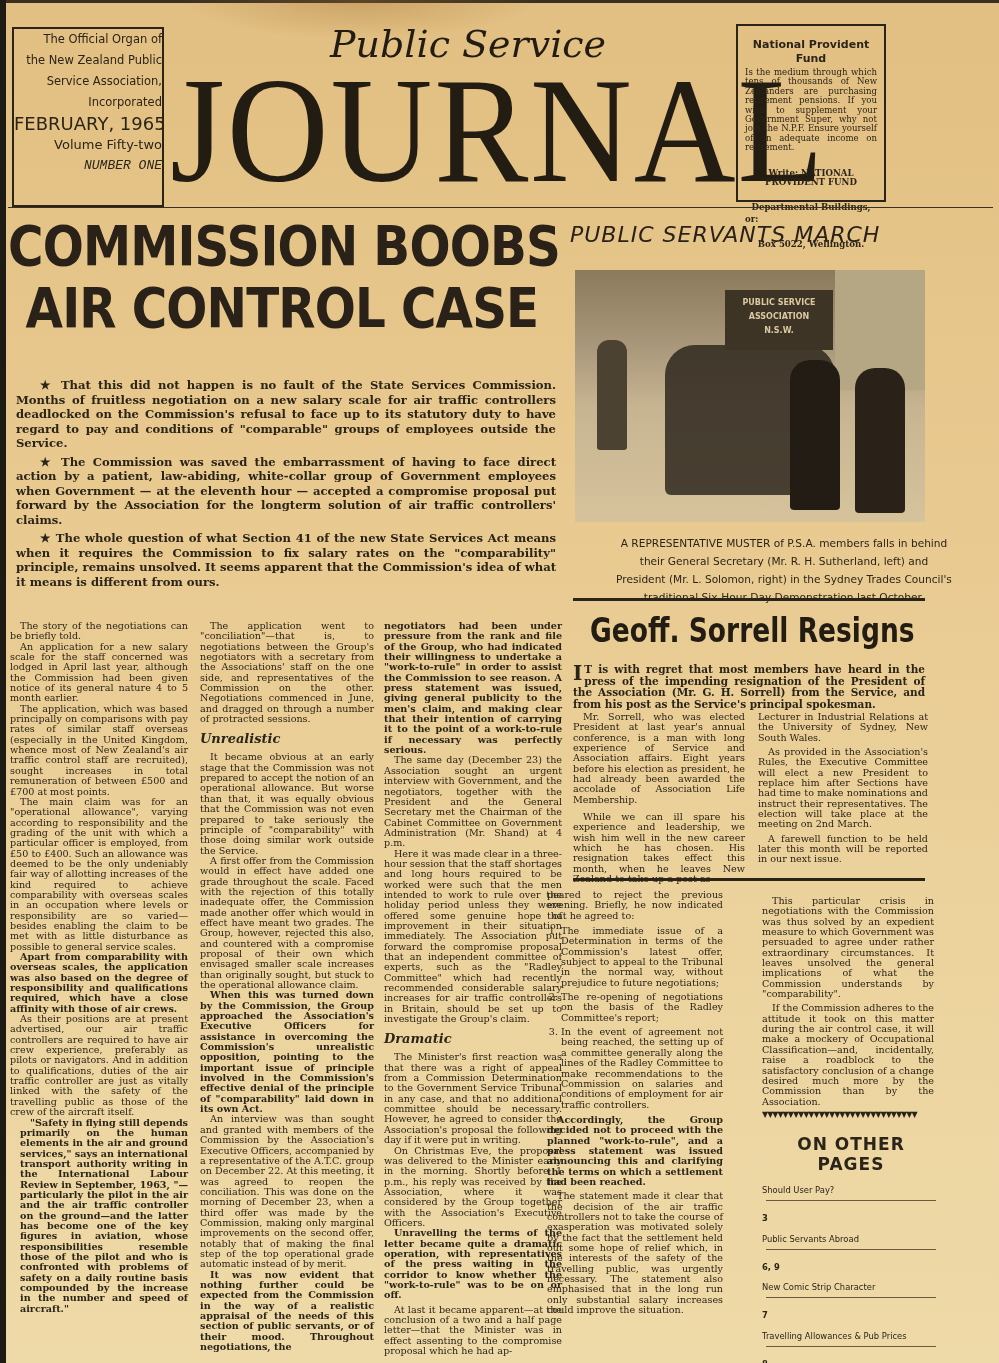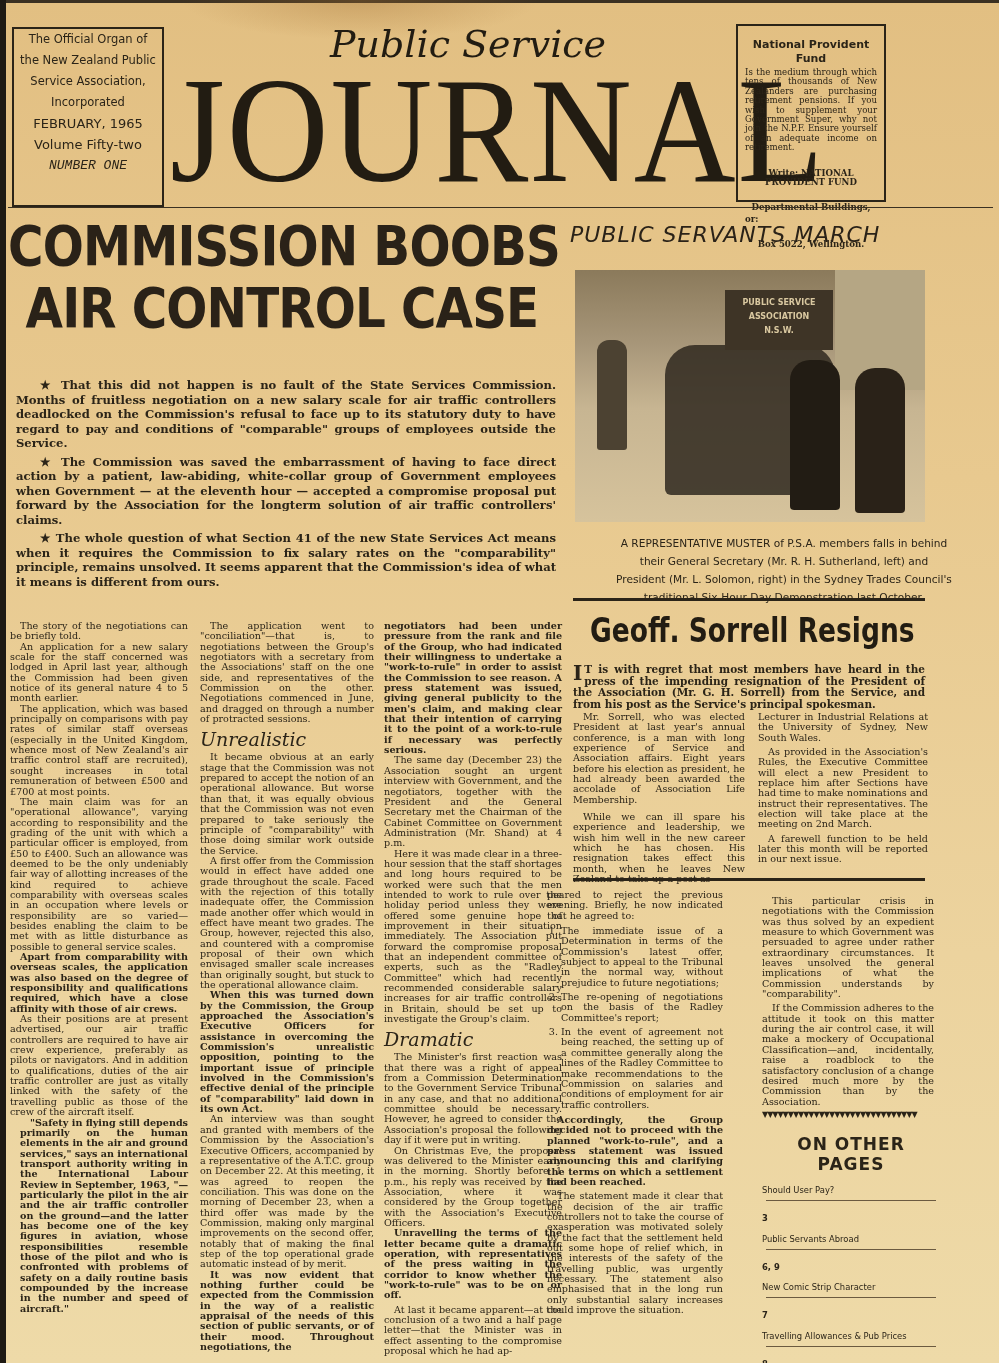--- a/index.html
+++ b/index.html
@@ -7,21 +7,21 @@
        font-family:"DejaVu Serif",serif;color:#2b2418;}
   .page{position:absolute;left:0;top:0;width:999px;height:1363px;
         background:linear-gradient(180deg,#e2bf82 0%,#e8c98f 35%,#ecd39e 70%,#eedaa8 100%);}
   .leftedge{position:absolute;left:0;top:0;width:6px;height:1363px;background:#1e1a14;}
   .stain{position:absolute;left:180px;top:0;width:360px;height:40px;
          background:radial-gradient(ellipse at 50% 0%,rgba(160,110,50,.35),rgba(0,0,0,0) 70%);}
   .topline{position:absolute;left:0;top:0;width:999px;height:3px;background:#3a3022;}
 
   
   .mast-left{position:absolute;left:12px;top:27px;width:148px;height:176px;border:2px solid #2b2418;
-             font-family:"DejaVu Sans",sans-serif;font-size:11.5px;text-align:center;line-height:21px;}
+             font-family:"DejaVu Sans",sans-serif;font-size:11.5px;text-align:right;line-height:21px;}
   .mast-left div{white-space:nowrap;}
   .mast-left .it{font-style:italic;font-family:Liberation Mono, monospace;}
   .ms-sub{position:absolute;left:330px;top:22px;font-family:"DejaVu Serif",serif;font-style:italic;
           font-size:38px;color:#221c12;}
   .ms-main{position:absolute;left:170px;top:60px;font-family:"Liberation Serif",serif;font-size:150px;
            letter-spacing:2px;line-height:140px;color:#221c12;transform:scaleX(.94);transform-origin:left;}
   .mast-rule{position:absolute;left:8px;top:207px;width:985px;height:1px;background:#3a3022;}
   .ad{position:absolute;left:736px;top:24px;width:150px;height:178px;border:2px solid #2b2418;padding:12px 7px;
       box-sizing:border-box;font-size:8.6px;line-height:9.4px;}
   .ad h3{margin:0;font-family:"DejaVu Sans",sans-serif;font-size:11px;text-align:center;line-height:14px;font-weight:bold;}
@@ -58,21 +58,21 @@
   .sintro{position:absolute;left:573px;top:664px;width:352px;font-family:"DejaVu Serif",serif;font-weight:bold;font-size:10.5px;
           line-height:11.6px;text-align:justify;}
   .sintro .cap{font-size:20px;float:left;line-height:18px;margin-right:2px;}
 
   
   .col{position:absolute;font-family:"DejaVu Serif",serif;font-size:9.6px;line-height:10.35px;text-align:justify;}
   .col p{margin:0;text-indent:10px;}
   .col p.gap{margin-top:4px;}
   .col .bold{font-weight:bold;}
   .col .quote{padding-left:10px;font-weight:bold;}
-  .col h4{margin:4px 0 2px 0;font-family:"DejaVu Serif",serif;font-style:italic;font-weight:normal;font-size:19px;line-height:22px;}
+  .col h4{margin:4px 0 2px 0;font-family:"DejaVu Serif",serif;font-style:italic;font-weight:bold;font-size:13px;line-height:22px;}
   .col ol{margin:5px 0;padding-left:14px;}
   .col ol li{margin-bottom:4px;}
 
   .toc{position:absolute;left:762px;top:1110px;width:178px;font-family:"DejaVu Sans",sans-serif;}
   .toc .tri{font-size:8px;letter-spacing:-1px;white-space:nowrap;overflow:hidden;height:10px;line-height:10px;}
   .toc h3{margin:14px 0 6px 0;font-size:17px;font-weight:bold;letter-spacing:1px;text-align:center;}
   .toc .row{display:flex;font-size:8.4px;line-height:20.3px;flex-direction:column;}
   .toc .row .t{white-space:nowrap;}
   .toc .row .d{flex:1;border-bottom:1px solid #6b5a40;margin:0 4px 7px 4px;}
   .toc .row .p{white-space:nowrap;font-weight:bold;}
@@ -83,21 +83,21 @@
 <div class="page">
   <div class="topline"></div>
   <div class="stain"></div>
   <div class="leftedge"></div>
 
   <div class="mast-left">
     <div>The Official Organ of</div>
     <div>the New Zealand Public</div>
     <div>Service Association,</div>
     <div>Incorporated</div>
-    <div style="font-size:13px">FEBRUARY, 1965</div>
+    <div style="font-size:18px">FEBRUARY, 1965</div>
     <div style="font-size:13px">Volume Fifty-two</div>
     <div class="it" style="font-size:13px">NUMBER ONE</div>
   </div>
   <div class="ms-sub">Public Service</div>
   <div class="ms-main">JOURNAL</div>
 
   <div class="ad">
     <h3>National Provident Fund</h3>
     <p>Is the medium through which tens of thousands of New Zealanders are purchasing retirement pensions. If you wish to supplement your Government Super, why not join the N.P.F. Ensure yourself of an adequate income on retirement.</p>
     <p class="b">Write: NATIONAL PROVIDENT FUND</p>

